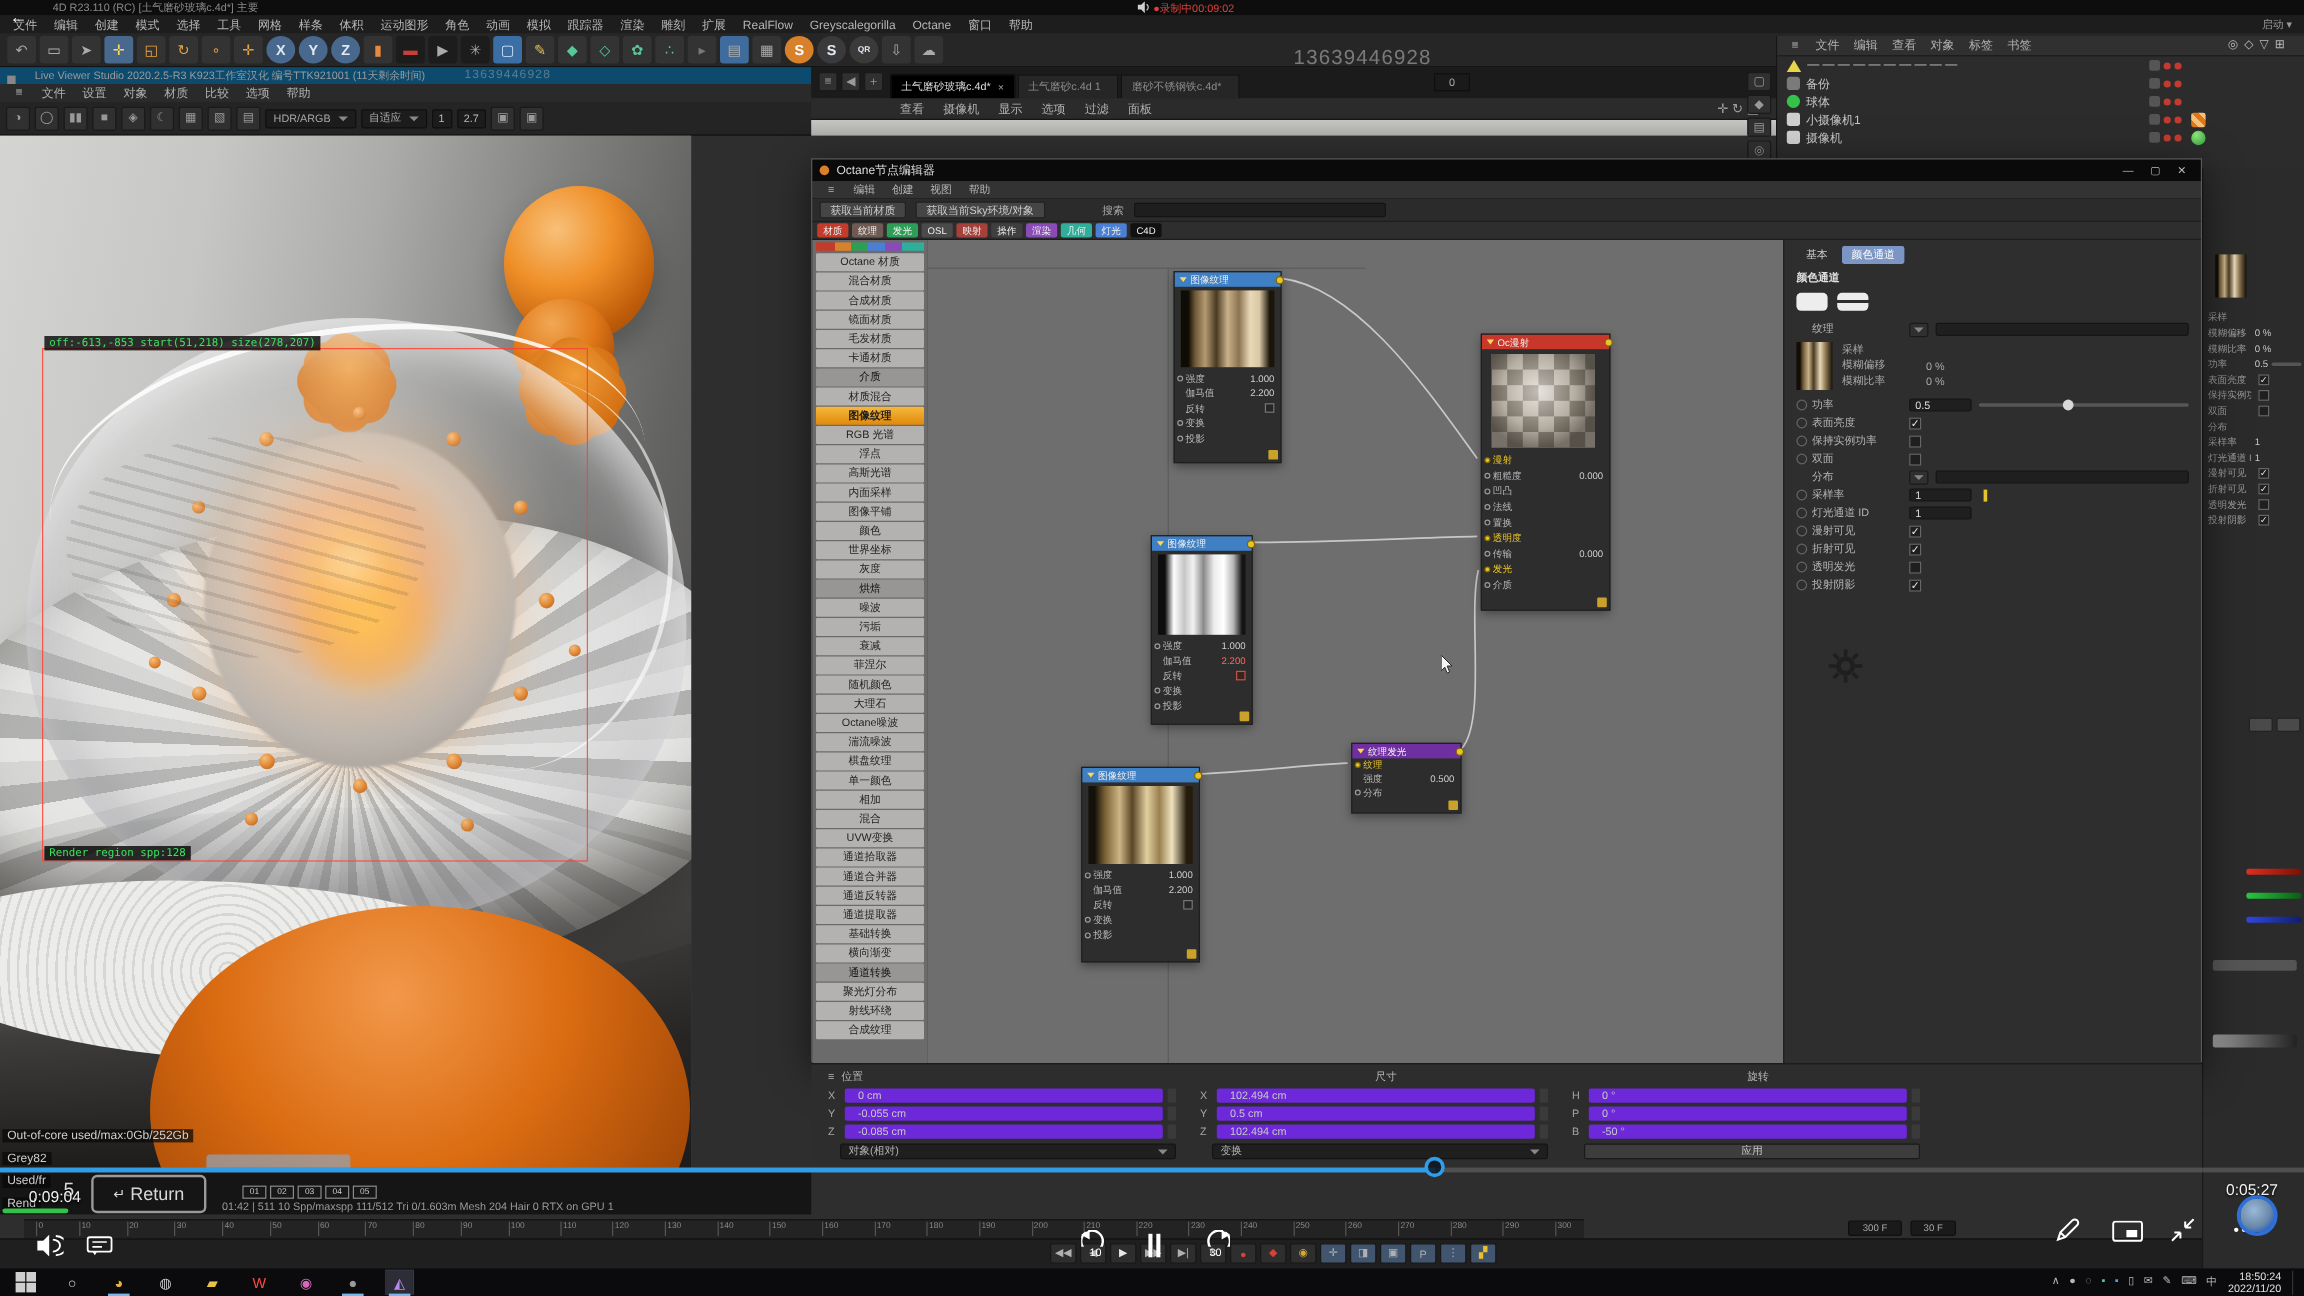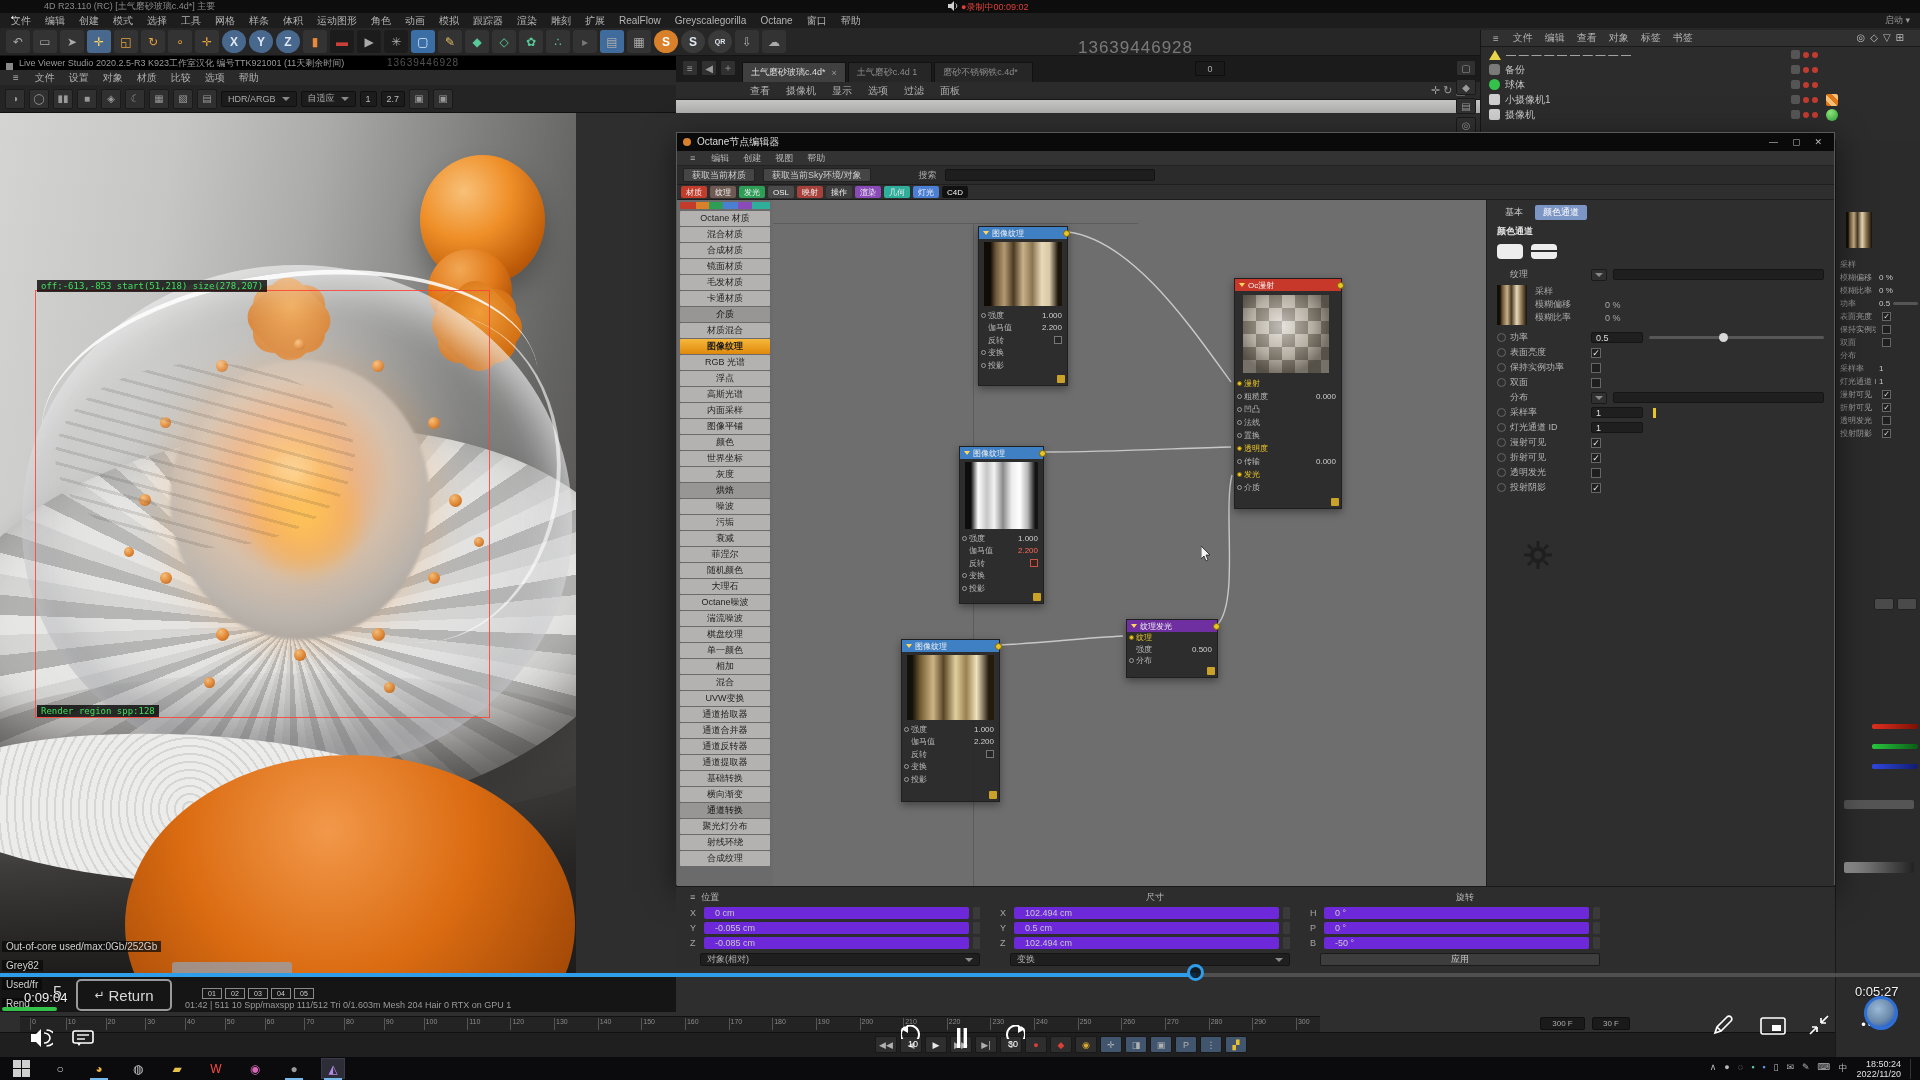--- a/index.html
+++ b/index.html
@@ -13,21 +13,21 @@
 .menubar{position:absolute;left:0;top:13px;width:1920px;height:15px;background:#1d1d1d;display:flex;align-items:center;gap:2px;padding-left:4px}
 .menubar .mi{padding:0 7px;font-size:10px;color:#b5b5b5}
 .menubar .mright{margin-left:auto;margin-right:10px;color:#9a9a9a;font-size:9px}
 .toolbar{position:absolute;left:0;top:28px;width:1920px;height:28px;background:#262626;border-bottom:1px solid #141414;display:flex;align-items:center;gap:3px;padding-left:6px}
 .tbi{width:24px;height:23px;background:#333;border-radius:3px;display:flex;align-items:center;justify-content:center;font-size:12px;color:#aaa}
 .tbi.circ{border-radius:50%;background:#49688e;color:#dfe8f2;font-weight:bold}
 .tbi.circ.orange{background:#d8812a;color:#fff}
 .tbi.circ.dark{background:#3a3a3a}
 .tbi.circ.sm{font-size:7px}
 
-.lv-title{position:absolute;left:0;top:56px;width:676px;height:14px;background:#000000;color:#9a9a9a;font-size:9px;display:flex;align-items:flex-end;gap:6px;padding-left:6px}
+.lv-title{position:absolute;left:0;top:56px;width:676px;height:14px;background:#0c4a6e;color:#9a9a9a;font-size:9px;display:flex;align-items:flex-end;gap:16px;padding-left:6px}
 .lv-menus{position:absolute;left:0;top:70px;width:676px;height:15px;background:#2a2a2a;display:flex;gap:2px;align-items:center;padding-left:6px}
 .lv-menus .mi{padding:0 7px;font-size:10px;color:#b0b0b0}
 .lv-toolbar{position:absolute;left:0;top:85px;width:676px;height:28px;background:#242424;border-bottom:1px solid #111;display:flex;align-items:center;gap:4px;padding-left:5px}
 .lvi{width:20px;height:20px;background:#303030;border:1px solid #1a1a1a;border-radius:2px;display:flex;align-items:center;justify-content:center;font-size:10px;color:#999}
 .lvdrop{height:16px;background:#1c1c1c;border:1px solid #0f0f0f;color:#a8a8a8;font-size:9px;display:flex;align-items:center;gap:6px;padding:0 6px;border-radius:2px}
 .caret{width:0;height:0;border-left:4px solid transparent;border-right:4px solid transparent;border-top:4px solid #888}
 .lvfield{height:16px;background:#1c1c1c;border:1px solid #0f0f0f;color:#bbb;font-size:9px;display:flex;align-items:center;padding:0 5px;border-radius:2px}
 
 #scene{position:absolute;left:0;top:113px;width:576px;height:862px;overflow:hidden;background:linear-gradient(100deg,#d4d4d2 0%,#c6c6c4 25%,#ababa9 45%,#828280 65%,#636361 82%,#504e4c 100%)}
 .sc{position:absolute}
@@ -36,21 +36,21 @@
 .star::before{content:"";position:absolute;inset:0;background:inherit;border-radius:28%;transform:rotate(45deg)}
 
 .regionrect{position:absolute;border:1px solid rgba(255,64,52,.85)}
 .greenchip{position:absolute;background:rgba(0,0,0,.78);color:#3fe05c;font-family:"DejaVu Sans Mono",monospace;font-size:9px;padding:1px 4px;white-space:nowrap}
 .lv-status{position:absolute;left:0;top:975px;width:676px;height:37px;background:#151515}
 .statline{position:absolute;background:rgba(8,8,8,.72);color:#cfcfcf;font-size:10px;padding:0 4px;white-space:nowrap}
 
 .vp-tabs{position:absolute;left:676px;top:56px;width:804px;height:26px;background:#1b1b1b;display:flex;align-items:flex-end;gap:2px;padding-left:66px}
 .vp-navs{position:absolute;left:682px;top:60px;display:flex;gap:3px}
 .vtab{height:20px;background:#262626;color:#8a8a8a;font-size:9px;display:flex;align-items:center;gap:6px;padding:0 8px;border:1px solid #111;border-bottom:none}
-.vtab.active{background:#404040;color:#ddd}
+.vtab.active{background:#000000;color:#ddd}
 .vp-menus{position:absolute;left:676px;top:82px;width:804px;height:18px;background:#2b2b2b;display:flex;align-items:center;gap:2px;padding-left:66px;border-bottom:1px solid #161616}
 .vp-menus .mi{padding:0 8px;font-size:10px;color:#b0b0b0}
 .lightstrip{position:absolute;left:676px;top:100px;width:804px;height:13px;background:linear-gradient(#c6c6c4,#adadab)}
 
 .om{position:absolute;left:1480px;top:30px;width:440px;height:110px;background:#2c2c2c;border-left:1px solid #161616}
 .om-menus{height:17px;display:flex;align-items:center;gap:2px;padding-left:6px;background:#303030;border-bottom:1px solid #1a1a1a}
 .om-menus .mi{padding:0 6px;font-size:10px;color:#b0b0b0}
 .om-hicons{position:absolute;right:16px;top:2px;display:flex;gap:5px;color:#bbb;font-size:10px}
 .om-row{height:15px;display:flex;align-items:center;gap:5px;padding-left:8px;font-size:10px;color:#c5c5c5;position:relative}
 .om-ic{width:11px;height:11px;flex:0 0 11px}

